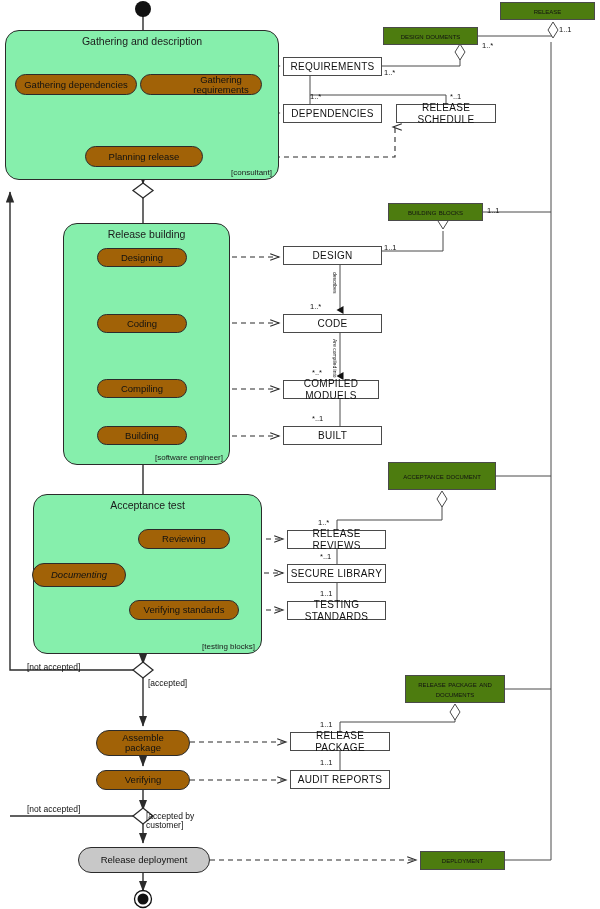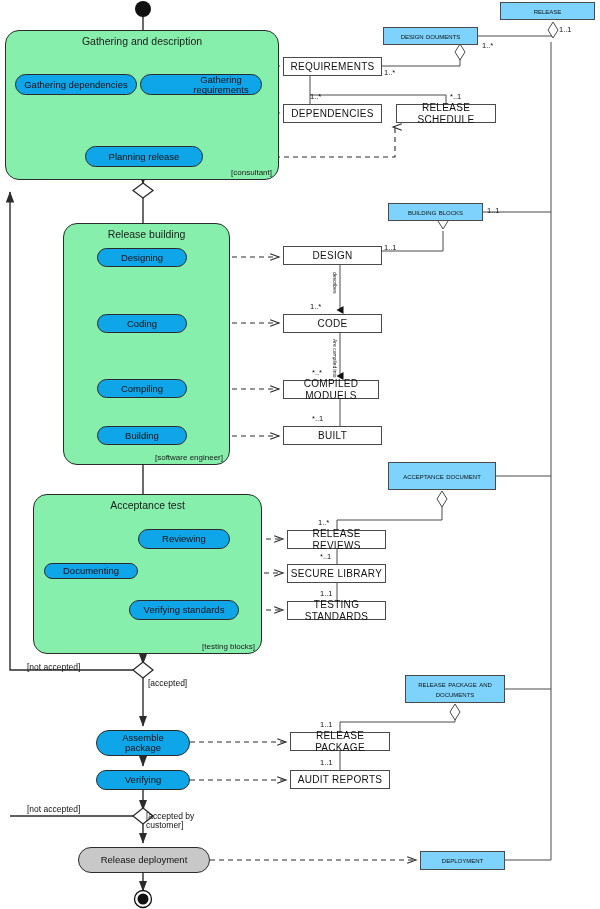--- a/index.html
+++ b/index.html
@@ -4,29 +4,29 @@
 <style>
   html,body{margin:0;padding:0;background:#fff;}
   body{width:600px;height:909px;font-family:"Liberation Sans",sans-serif;}
   #diagram{position:relative;width:600px;height:909px;overflow:hidden;}
   svg#wires{position:absolute;left:0;top:0;width:600px;height:909px;}
 
   .swimlane{position:absolute;background:#86efac;border:1.5px solid #2b2b2b;border-radius:14px;}
   .swimlane-title{position:absolute;left:0;right:0;top:4px;text-align:center;font-size:10.5px;color:#1a1a1a;}
   .swimlane-role{position:absolute;right:6px;bottom:2px;font-size:8px;color:#1a1a1a;}
 
-  .action{position:absolute;background:#0ea5e9;border:1.2px solid #2b2b2b;border-radius:999px;
+  .action{position:absolute;background:#a16207;border:1.2px solid #2b2b2b;border-radius:999px;
           display:flex;align-items:center;justify-content:center;text-align:center;
           font-size:9.5px;color:#111;line-height:1.05;box-sizing:border-box;}
   .action.shaded{background:#c8c8c8;}
 
   .artifact{position:absolute;background:#fff;border:1px solid #4a4a4a;
             display:flex;align-items:center;justify-content:center;text-align:center;
             font-size:10px;color:#111;letter-spacing:.3px;box-sizing:border-box;line-height:1.15;}
-  .aggregate{position:absolute;background:#7dd3fc;border:1px solid #4a4a4a;
+  .aggregate{position:absolute;background:#4d7c0f;border:1px solid #4a4a4a;
              display:flex;align-items:center;justify-content:center;text-align:center;
              font-size:8.5px;color:#111;box-sizing:border-box;line-height:1.2;
              font-variant:small-caps;text-transform:lowercase;}
   .aggregate::before{content:"";position:absolute;left:3px;top:3px;right:-4px;bottom:-4px;
                      border:1px solid #4a4a4a;background:#fff;z-index:-1;}
   .aggregate.solid-shadow::before{background:#111;border-color:#111;}
 
   .mult{position:absolute;font-size:7.5px;color:#111;white-space:nowrap;}
   .guard{position:absolute;font-size:8.5px;color:#111;white-space:nowrap;line-height:1.1;}
   .edgelabel{position:absolute;font-size:5px;color:#111;white-space:nowrap;
@@ -183,21 +183,21 @@
   <div class="action" style="left:15px;top:74px;width:122px;height:21px;">Gathering dependencies</div>
   <div class="action" style="left:140px;top:74px;width:122px;height:21px;padding-left:40px;">Gathering requirements</div>
   <div class="action" style="left:85px;top:146px;width:118px;height:21px;">Planning release</div>
 
   <div class="action" style="left:97px;top:248px;width:90px;height:19px;">Designing</div>
   <div class="action" style="left:97px;top:314px;width:90px;height:19px;">Coding</div>
   <div class="action" style="left:97px;top:379px;width:90px;height:19px;">Compiling</div>
   <div class="action" style="left:97px;top:426px;width:90px;height:19px;">Building</div>
 
   <div class="action" style="left:138px;top:529px;width:92px;height:20px;">Reviewing</div>
-  <div class="action" style="left:44px;top:563px;width:94px;height:16px;">Documenting</div>
+  <div class="action" style="left:32px;top:563px;width:94px;height:24px;font-style:italic;">Documenting</div>
   <div class="action" style="left:96px;top:730px;width:94px;height:26px;white-space:pre-line;">Assemble
 package</div>
 
   <div class="action" style="left:129px;top:600px;width:110px;height:20px;">Verifying standards</div>
   <div class="action" style="left:96px;top:770px;width:94px;height:20px;">Verifying</div>
   <div class="action shaded" style="left:78px;top:847px;width:132px;height:26px;">Release deployment</div>
 
   <div class="artifact" style="left:283px;top:57px;width:99px;height:19px;">REQUIREMENTS</div>
   <div class="artifact" style="left:283px;top:104px;width:99px;height:19px;">DEPENDENCIES</div>
   <div class="artifact" style="left:396px;top:104px;width:100px;height:19px;">RELEASE SCHEDULE</div>

